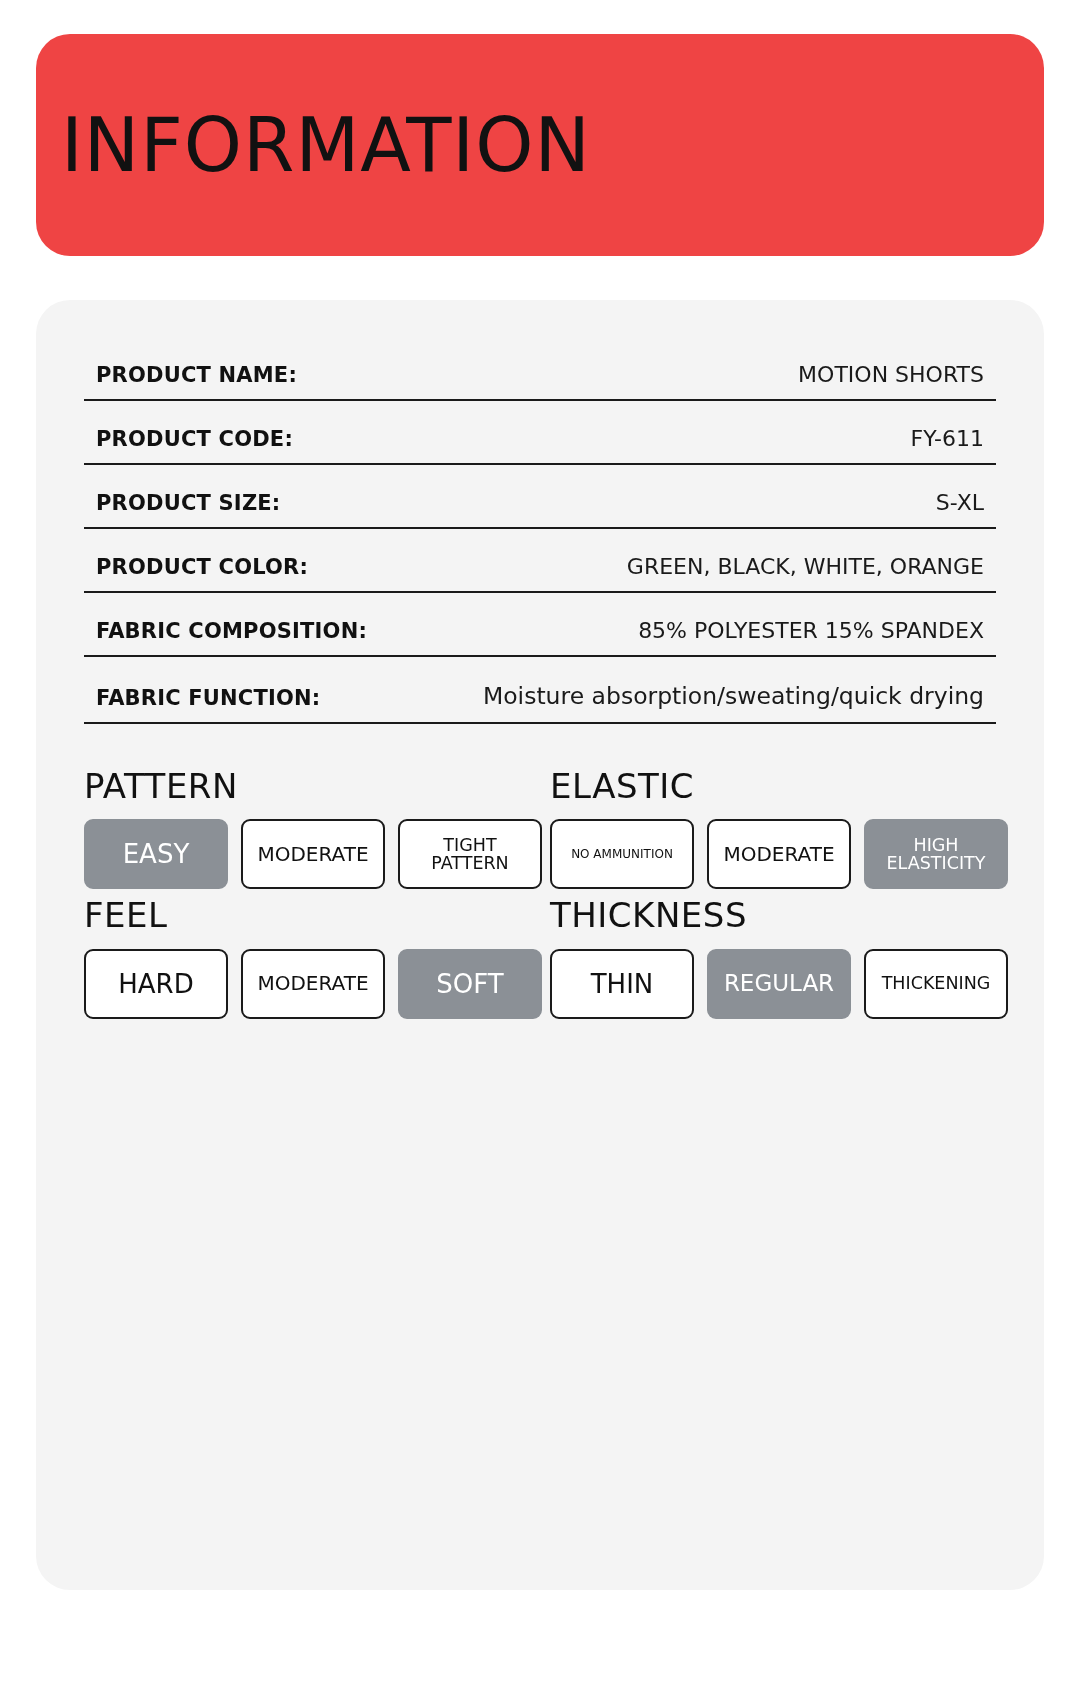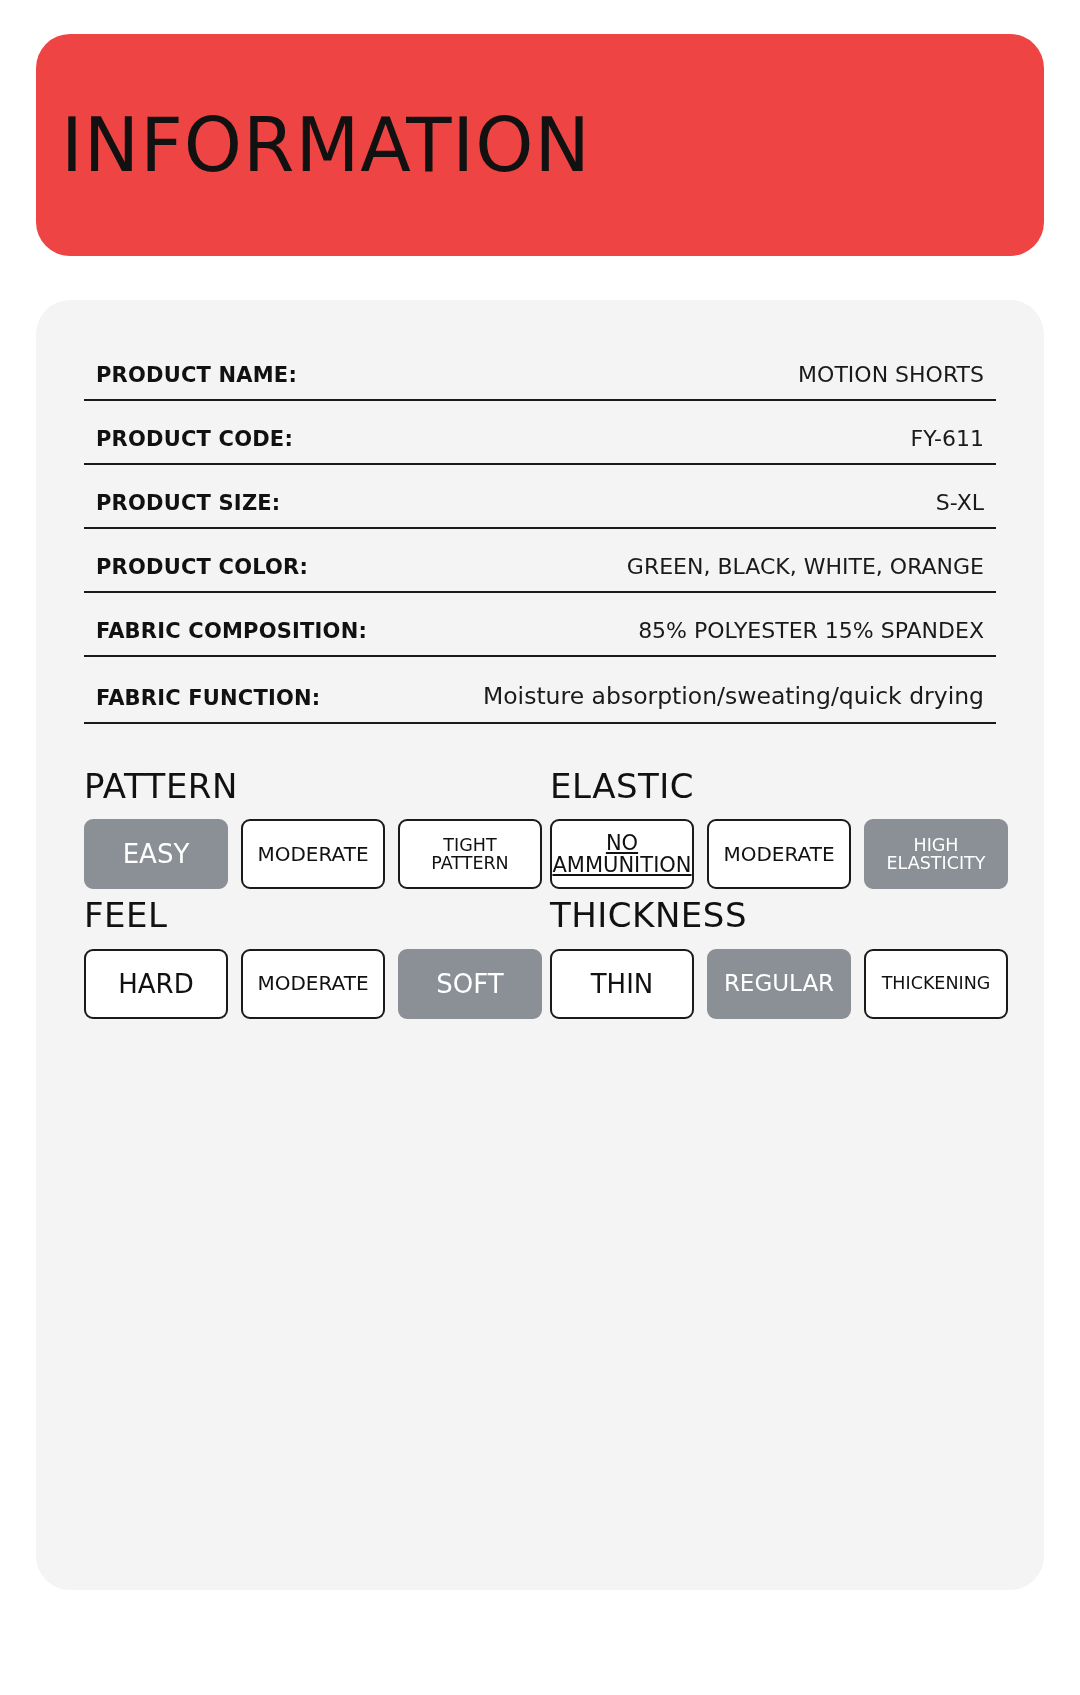--- a/index.html
+++ b/index.html
@@ -121,21 +121,21 @@
     border-color: #8b9096;
     color: #ffffff;
   }
   .chip .t {
     display: block;
   }
   .size-xl { font-size: 26px; }
   .size-l  { font-size: 23px; }
   .size-m  { font-size: 20px; }
   .size-s  { font-size: 17.5px; }
-  .size-xs { font-size: 21px; text-decoration: underline; }
+  .size-xs { font-size: 12px; }
 </style>
 </head>
 <body>
 
 <div class="page">
 
   <div class="header-card">
     <div class="header-title">INFORMATION</div>
   </div>
 

